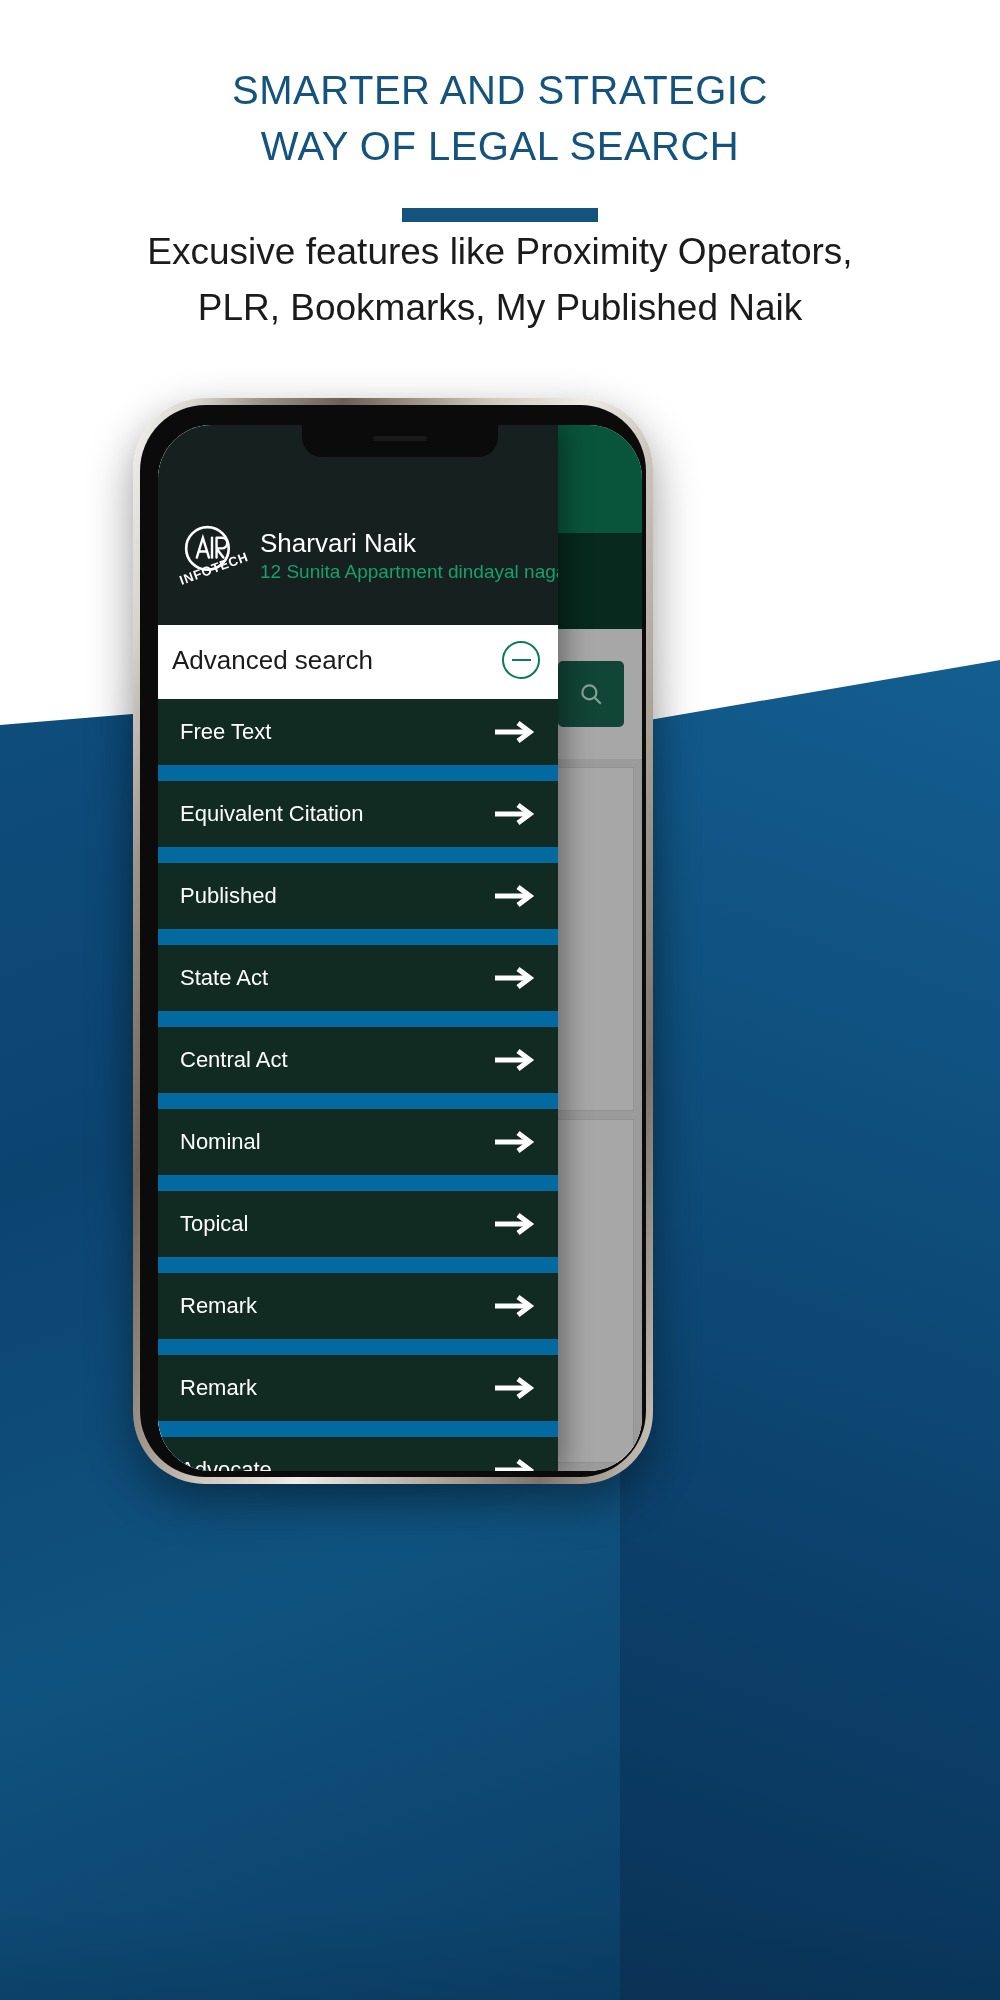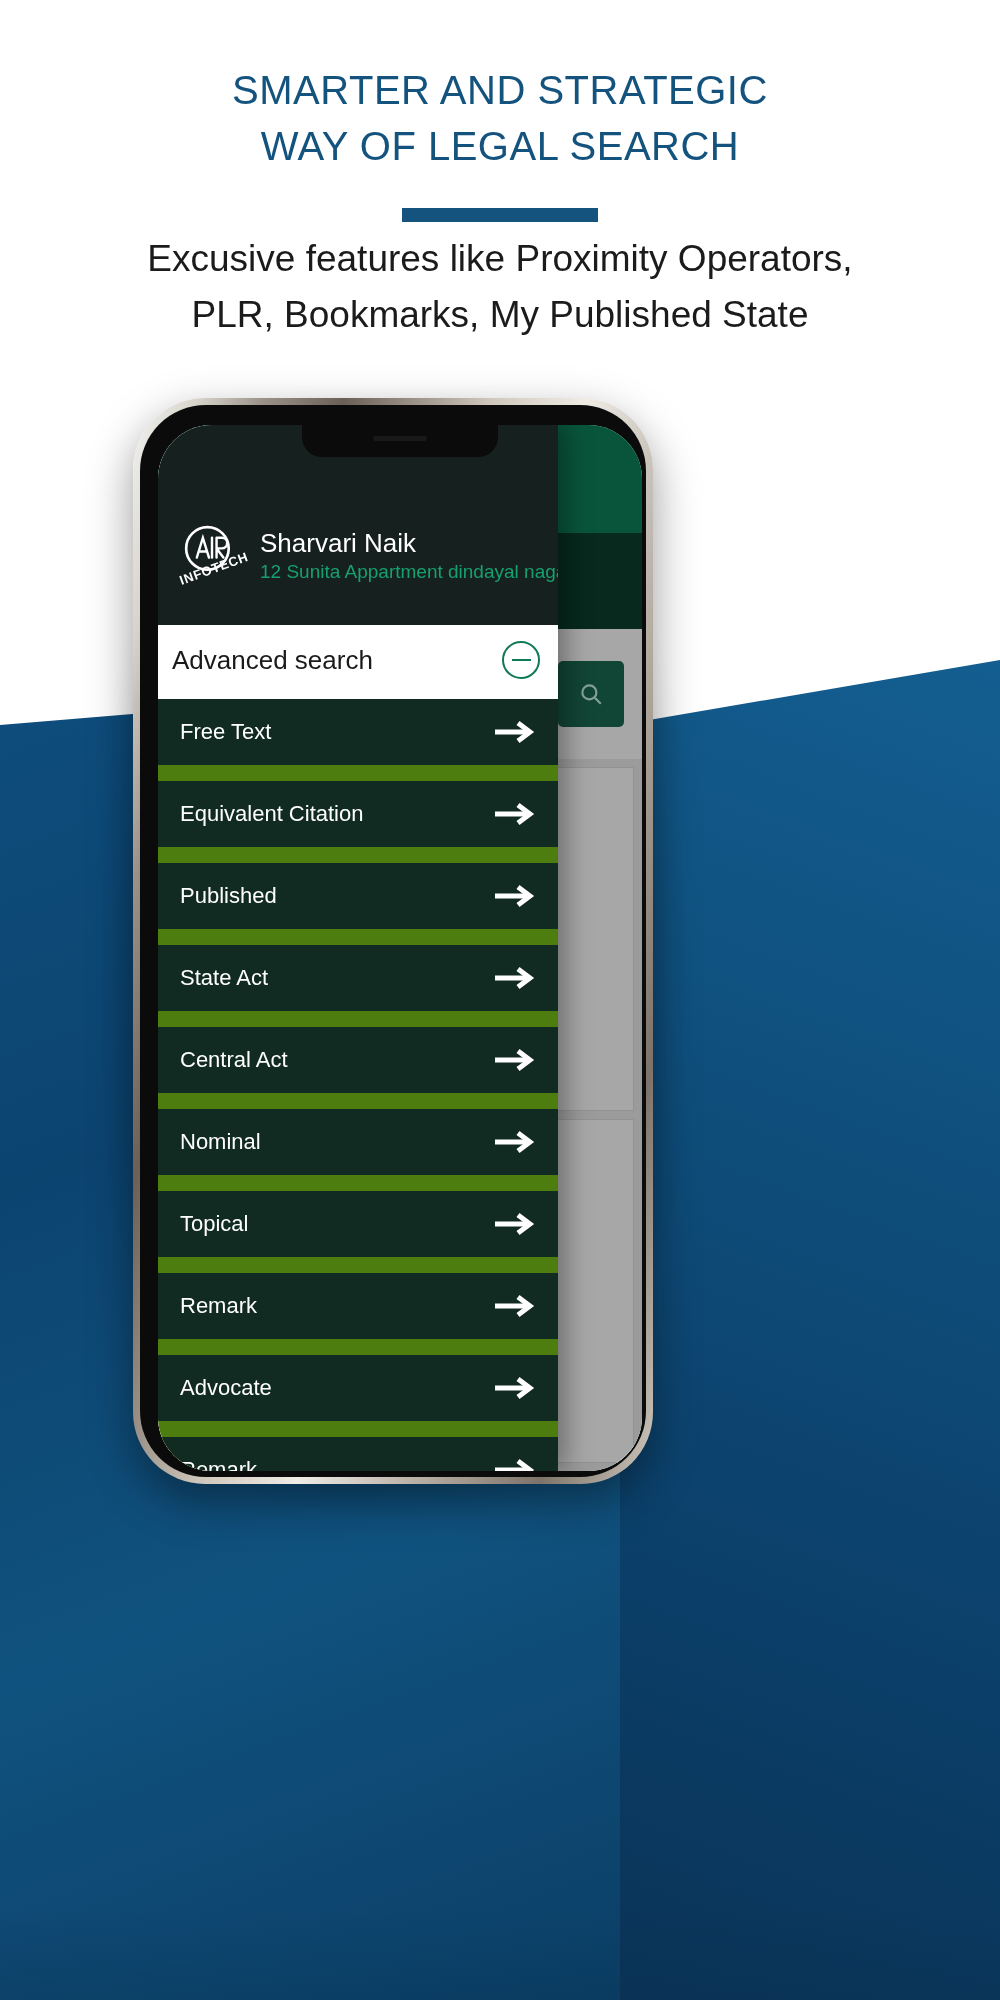--- a/index.html
+++ b/index.html
@@ -42,21 +42,21 @@
     font-size: 40px;
     letter-spacing: 0.5px;
     line-height: 56px;
     font-weight: 400;
   }
   .divider {
     width: 196px; height: 14px; background: #14537e;
     margin: 34px auto 0 auto; z-index: 4; position: relative;
   }
   .subtitle {
-    position: absolute; top: 231px; left: 0; width: 1000px; text-align: center; z-index: 4;
+    position: absolute; top: 224px; left: 0; width: 1000px; text-align: center; z-index: 4;
   }
   .subtitle .sline {
     font-family: "Liberation Sans", sans-serif;
     color: #1b1b1b;
     font-size: 37px;
     line-height: 56px;
     font-weight: 400;
   }
 
   
@@ -168,21 +168,21 @@
     height: 74px; display: flex; align-items: center; justify-content: space-between;
     padding: 0 18px 4px 14px; background: #ffffff;
   }
   .drawer-section .stitle { font-size: 26px; color: #1a1a1a; }
   .minus-circle {
     width: 38px; height: 38px; border: 2.5px solid #0e7a57; border-radius: 50%;
     display: flex; align-items: center; justify-content: center;
   }
   .minus-circle i { display: block; width: 19px; height: 2.5px; background: #0e7a57; }
 
-  .drawer-list { background: #4d7c0f; }
+  .drawer-list { background: #0369a1; }
   .drawer-item {
     height: 66px; margin: 0 0 16px 0; background: #112b23;
     display: flex; align-items: center; justify-content: space-between;
     padding: 0 22px 0 22px;
   }
   .drawer-item .ilabel { color: #ffffff; font-size: 22px; }
   .arrow-ic { width: 44px; height: 26px; display: block; }
 </style>
 </head>
 <body>
@@ -193,21 +193,21 @@
   <div class="bg-blue-right-accent"></div>
 
   <div class="headline">
     <div class="line">SMARTER AND STRATEGIC</div>
     <div class="line">WAY OF LEGAL SEARCH</div>
     <div class="divider"></div>
   </div>
 
   <div class="subtitle">
     <div class="sline">Excusive  features like Proximity Operators,</div>
-    <div class="sline">PLR, Bookmarks, My Published State</div>
+    <div class="sline">PLR, Bookmarks, My Published Naik</div>
   </div>
 
   <div class="phone">
     <div class="phone-shadow"></div>
     <div class="phone-frame">
       <div class="phone-bezel">
         <div class="phone-screen">
 
           <div class="notch">
             <div class="speaker"></div>
@@ -348,30 +348,30 @@
                 <div class="drawer-item">
                   <span class="ilabel">Remark</span>
                   <span>
                     <svg class="arrow-ic" viewBox="0 0 44 26">
                       <line x1="3" y1="13" x2="36" y2="13" stroke="#ffffff" stroke-width="5" stroke-linecap="butt"></line>
                       <polyline points="26,4 38,13 26,22" fill="none" stroke="#ffffff" stroke-width="5" stroke-linecap="butt" stroke-linejoin="miter"></polyline>
                     </svg>
                   </span>
                 </div>
                 <div class="drawer-item">
+                  <span class="ilabel">Remark</span>
+                  <span>
+                    <svg class="arrow-ic" viewBox="0 0 44 26">
+                      <line x1="3" y1="13" x2="36" y2="13" stroke="#ffffff" stroke-width="5" stroke-linecap="butt"></line>
+                      <polyline points="26,4 38,13 26,22" fill="none" stroke="#ffffff" stroke-width="5" stroke-linecap="butt" stroke-linejoin="miter"></polyline>
+                    </svg>
+                  </span>
+                </div>
+                <div class="drawer-item">
                   <span class="ilabel">Advocate</span>
-                  <span>
-                    <svg class="arrow-ic" viewBox="0 0 44 26">
-                      <line x1="3" y1="13" x2="36" y2="13" stroke="#ffffff" stroke-width="5" stroke-linecap="butt"></line>
-                      <polyline points="26,4 38,13 26,22" fill="none" stroke="#ffffff" stroke-width="5" stroke-linecap="butt" stroke-linejoin="miter"></polyline>
-                    </svg>
-                  </span>
-                </div>
-                <div class="drawer-item">
-                  <span class="ilabel">Remark</span>
                   <span>
                     <svg class="arrow-ic" viewBox="0 0 44 26">
                       <line x1="3" y1="13" x2="36" y2="13" stroke="#ffffff" stroke-width="5" stroke-linecap="butt"></line>
                       <polyline points="26,4 38,13 26,22" fill="none" stroke="#ffffff" stroke-width="5" stroke-linecap="butt" stroke-linejoin="miter"></polyline>
                     </svg>
                   </span>
                 </div>
               </div>
           </div>
 

